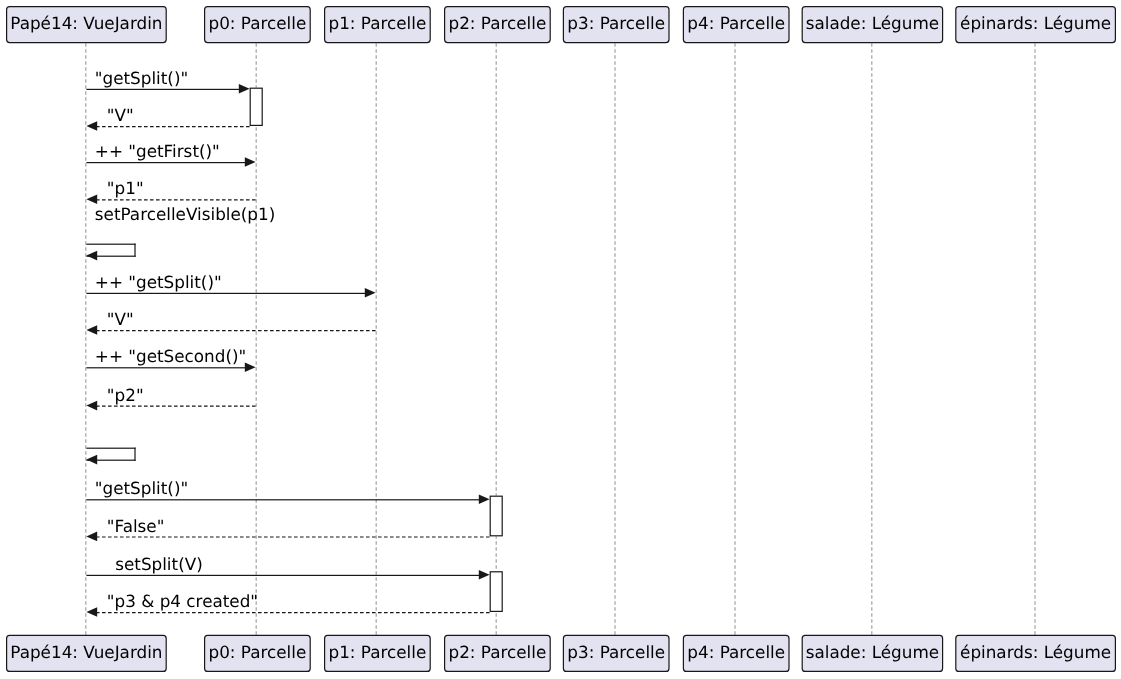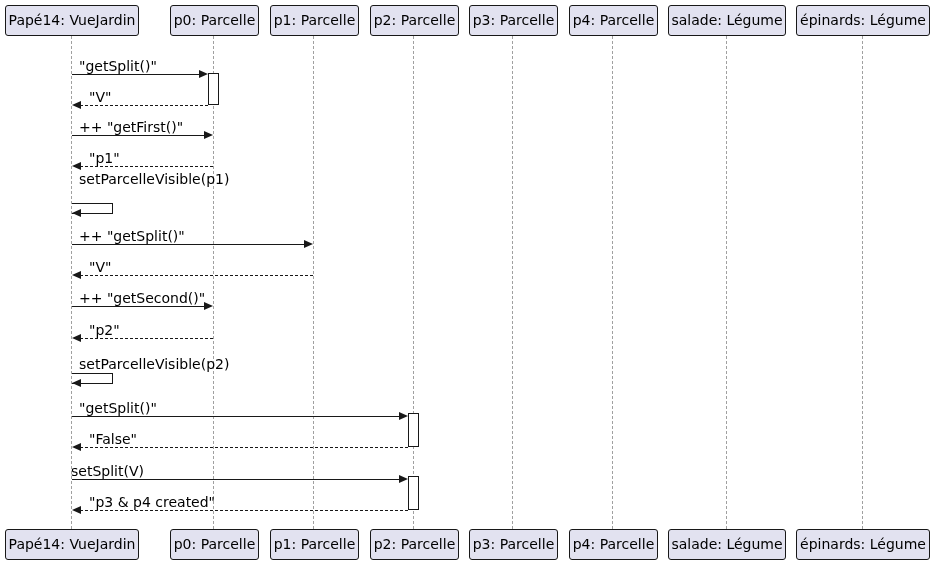--- a/index.html
+++ b/index.html
@@ -155,33 +155,32 @@
   <div class="mline dashed" style="left:80px;top:275px;width:233px"></div>
 
   <div class="msg-label" style="left:79px;top:290px">++ "getSecond()"</div>
   <div class="mline" style="left:72px;top:306px;width:134px"></div>
   <div class="arr-r" style="left:204px;top:302px"></div>
 
   <div class="msg-label" style="left:89px;top:322px">"p2"</div>
   <div class="arr-l" style="left:72px;top:334px"></div>
   <div class="mline dashed" style="left:80px;top:338px;width:133px"></div>
 
-  <div class="msg-label" style="left:79px;top:356px">setParcelleVisible(p2)</div>
   <div class="selfloop" style="left:72px;top:373px"></div>
   <div class="arr-l" style="left:72px;top:379px"></div>
 
   <div class="msg-label" style="left:79px;top:400px">"getSplit()"</div>
   <div class="mline" style="left:72px;top:416px;width:328px"></div>
   <div class="arr-r" style="left:399px;top:412px"></div>
 
   <div class="msg-label" style="left:89px;top:431px">"False"</div>
   <div class="arr-l" style="left:72px;top:443px"></div>
   <div class="mline dashed" style="left:80px;top:447px;width:328px"></div>
 
-  <div class="msg-label" style="left:71px;top:463px">setSplit(V)</div>
+  <div class="msg-label" style="left:96px;top:463px">setSplit(V)</div>
   <div class="mline" style="left:72px;top:479px;width:328px"></div>
   <div class="arr-r" style="left:399px;top:475px"></div>
 
   <div class="msg-label" style="left:89px;top:494px">"p3 &amp; p4 created"</div>
   <div class="arr-l" style="left:72px;top:506px"></div>
   <div class="mline dashed" style="left:80px;top:510px;width:328px"></div>
 
 </div>
 
 </body></html>

